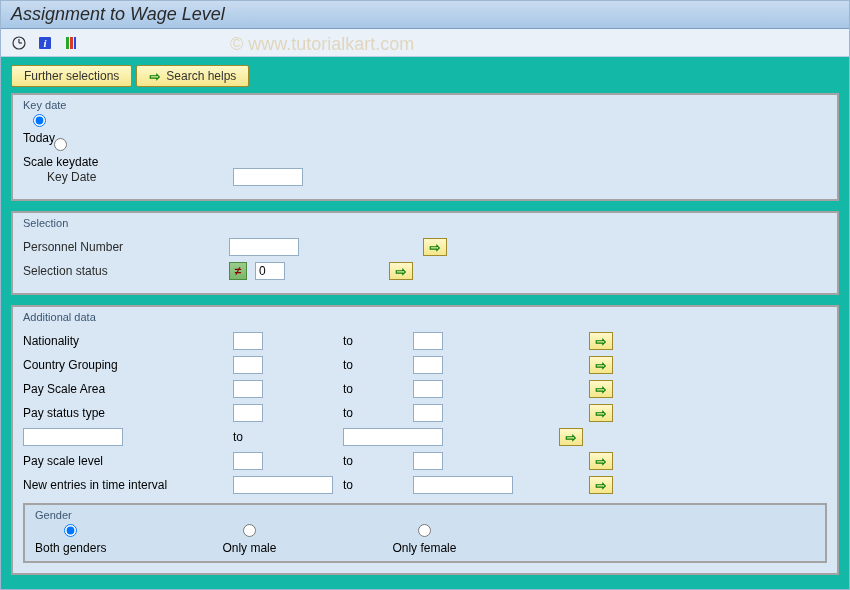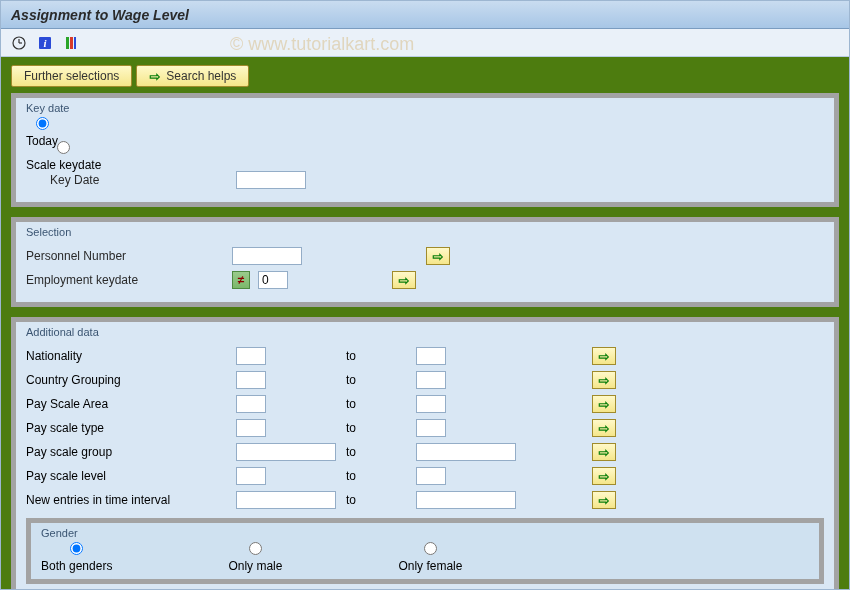--- a/index.html
+++ b/index.html
@@ -14,23 +14,23 @@
   }
   .title-bar {
     background: linear-gradient(#c9dcf0, #a7c6e6);
     border-bottom: 1px solid #7a9cc0;
     height: 28px;
     display: flex;
     align-items: center;
     padding: 0 10px;
   }
   .title-bar .title {
-    font-weight: bold;
+    font-weight: normal;
     font-style: italic;
-    font-size: 14px;
+    font-size: 18px;
     color: #2a2a2a;
   }
   .toolbar {
     background: #eaf1f9;
     border-bottom: 1px solid #b9cde3;
     height: 28px;
     display: flex;
     align-items: center;
     padding: 0 8px;
     gap: 6px;
@@ -38,21 +38,21 @@
   .tb-btn {
     display: inline-flex;
     align-items: center;
     justify-content: center;
     width: 20px;
     height: 18px;
     cursor: pointer;
   }
   .content {
     padding: 8px 10px;
-    background: #4d7c0f;
+    background: #14b8a6;
     height: calc(100% - 56px);
   }
   .btn-row {
     display: flex;
     gap: 4px;
     margin-bottom: 6px;
   }
   .sap-btn {
     background: linear-gradient(#fff9c8, #f5e68a);
     border: 1px solid #a08b2c;
@@ -65,21 +65,21 @@
     color: #333;
     cursor: pointer;
     gap: 6px;
   }
   .arrow-right-icon {
     color: #0a7e0a;
     font-weight: bold;
     font-size: 13px;
   }
   .groupbox {
-    border: 5px solid #a3a3a3;
+    border: 2px solid #a3a3a3;
     margin-bottom: 10px;
     background: #d9e7f4;
     padding: 4px 10px 10px 10px;
     position: relative;
   }
   .groupbox .legend {
     color: #3b5572;
     font-size: 11px;
     margin-bottom: 6px;
   }
@@ -228,21 +228,21 @@
     <div id="sel-rows">
         <div class="row">
           <span class="lbl">Personnel Number</span>
           <input class="txt w70" style="">
           <span style="width: 112px; display: inline-block;"></span>
           <span class="mult-btn">
             <span class="arrow-right-icon">⇨</span>
           </span>
         </div>
         <div class="row">
-          <span class="lbl">Employment keydate</span>
+          <span class="lbl">Selection status</span>
           <span class="not-eq-badge">≠</span>
           <input class="txt w30" value="0" style="">
           <span style="width: 92px; display: inline-block;"></span>
           <span class="mult-btn">
             <span class="arrow-right-icon">⇨</span>
           </span>
         </div>
       </div>
   </div>
 
@@ -273,31 +273,30 @@
           <span>Pay Scale Area</span>
           <div><input class="txt w30" style=""></div>
           <span>to</span>
           <div><input class="txt w30" style=""></div>
           <span></span>
           <span class="mult-btn just-right">
             <span class="arrow-right-icon">⇨</span>
           </span>
         </div>
         <div class="rowgrid">
-          <span>Pay scale type</span>
-          <div><input class="txt w30" style=""></div>
-          <span>to</span>
-          <div><input class="txt w30" style=""></div>
-          <span></span>
-          <span class="mult-btn just-right">
-            <span class="arrow-right-icon">⇨</span>
-          </span>
-        </div>
-        <div class="rowgrid">
-          <span>Pay scale group</span>
+          <span>Pay status type</span>
+          <div><input class="txt w30" style=""></div>
+          <span>to</span>
+          <div><input class="txt w30" style=""></div>
+          <span></span>
+          <span class="mult-btn just-right">
+            <span class="arrow-right-icon">⇨</span>
+          </span>
+        </div>
+        <div class="rowgrid">
           <div><input class="txt w100" style=""></div>
           <span>to</span>
           <div><input class="txt w100" style=""></div>
           <span></span>
           <span class="mult-btn just-right">
             <span class="arrow-right-icon">⇨</span>
           </span>
         </div>
         <div class="rowgrid">
           <span>Pay scale level</span>

